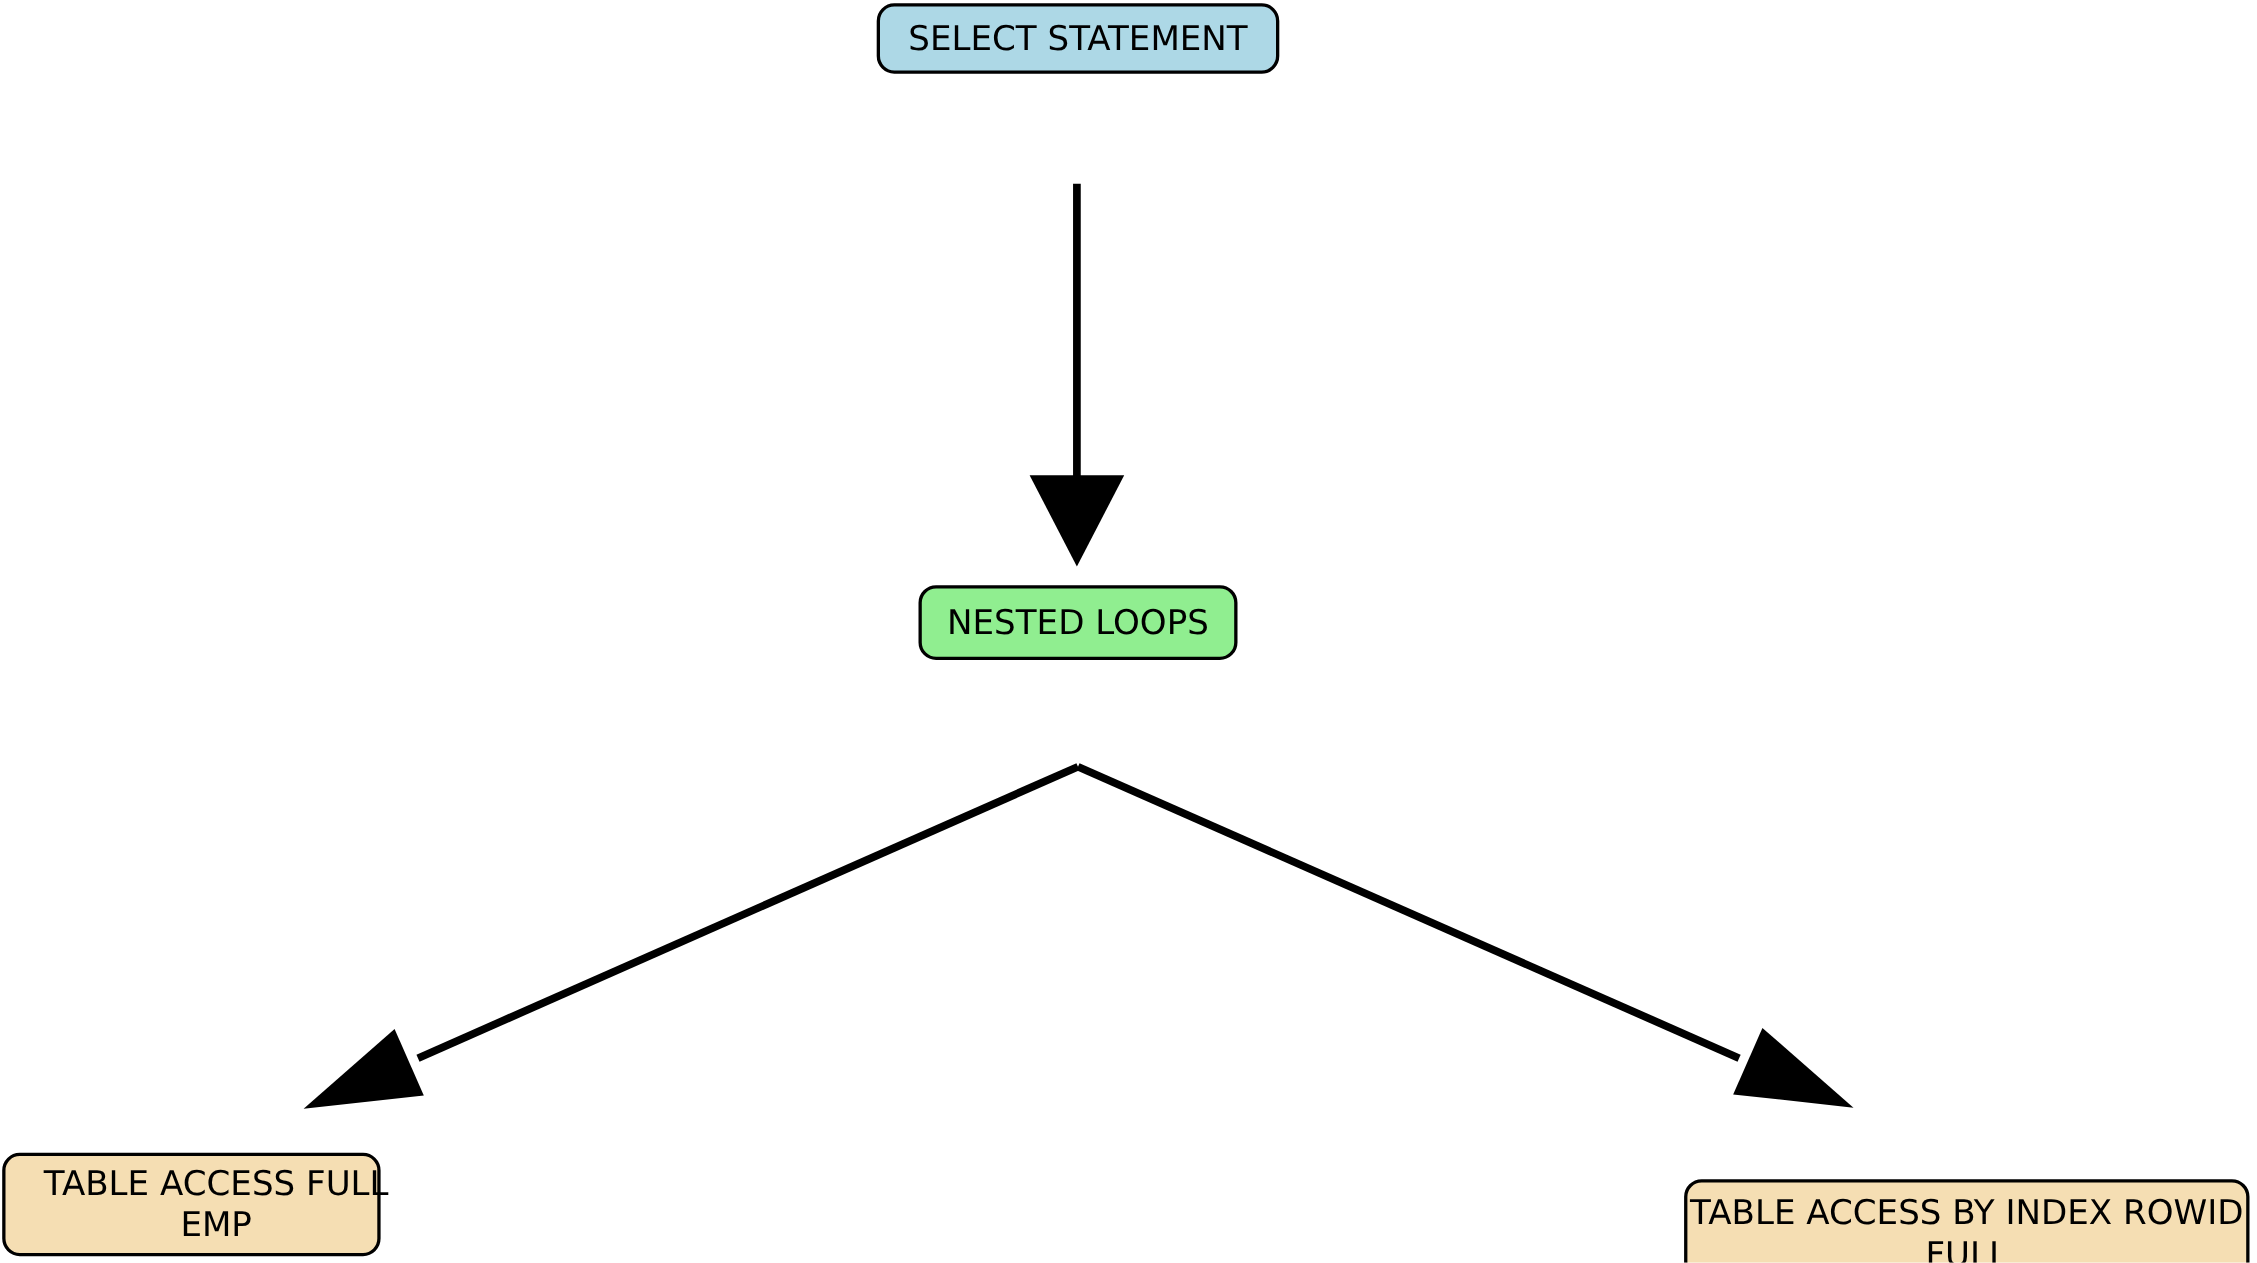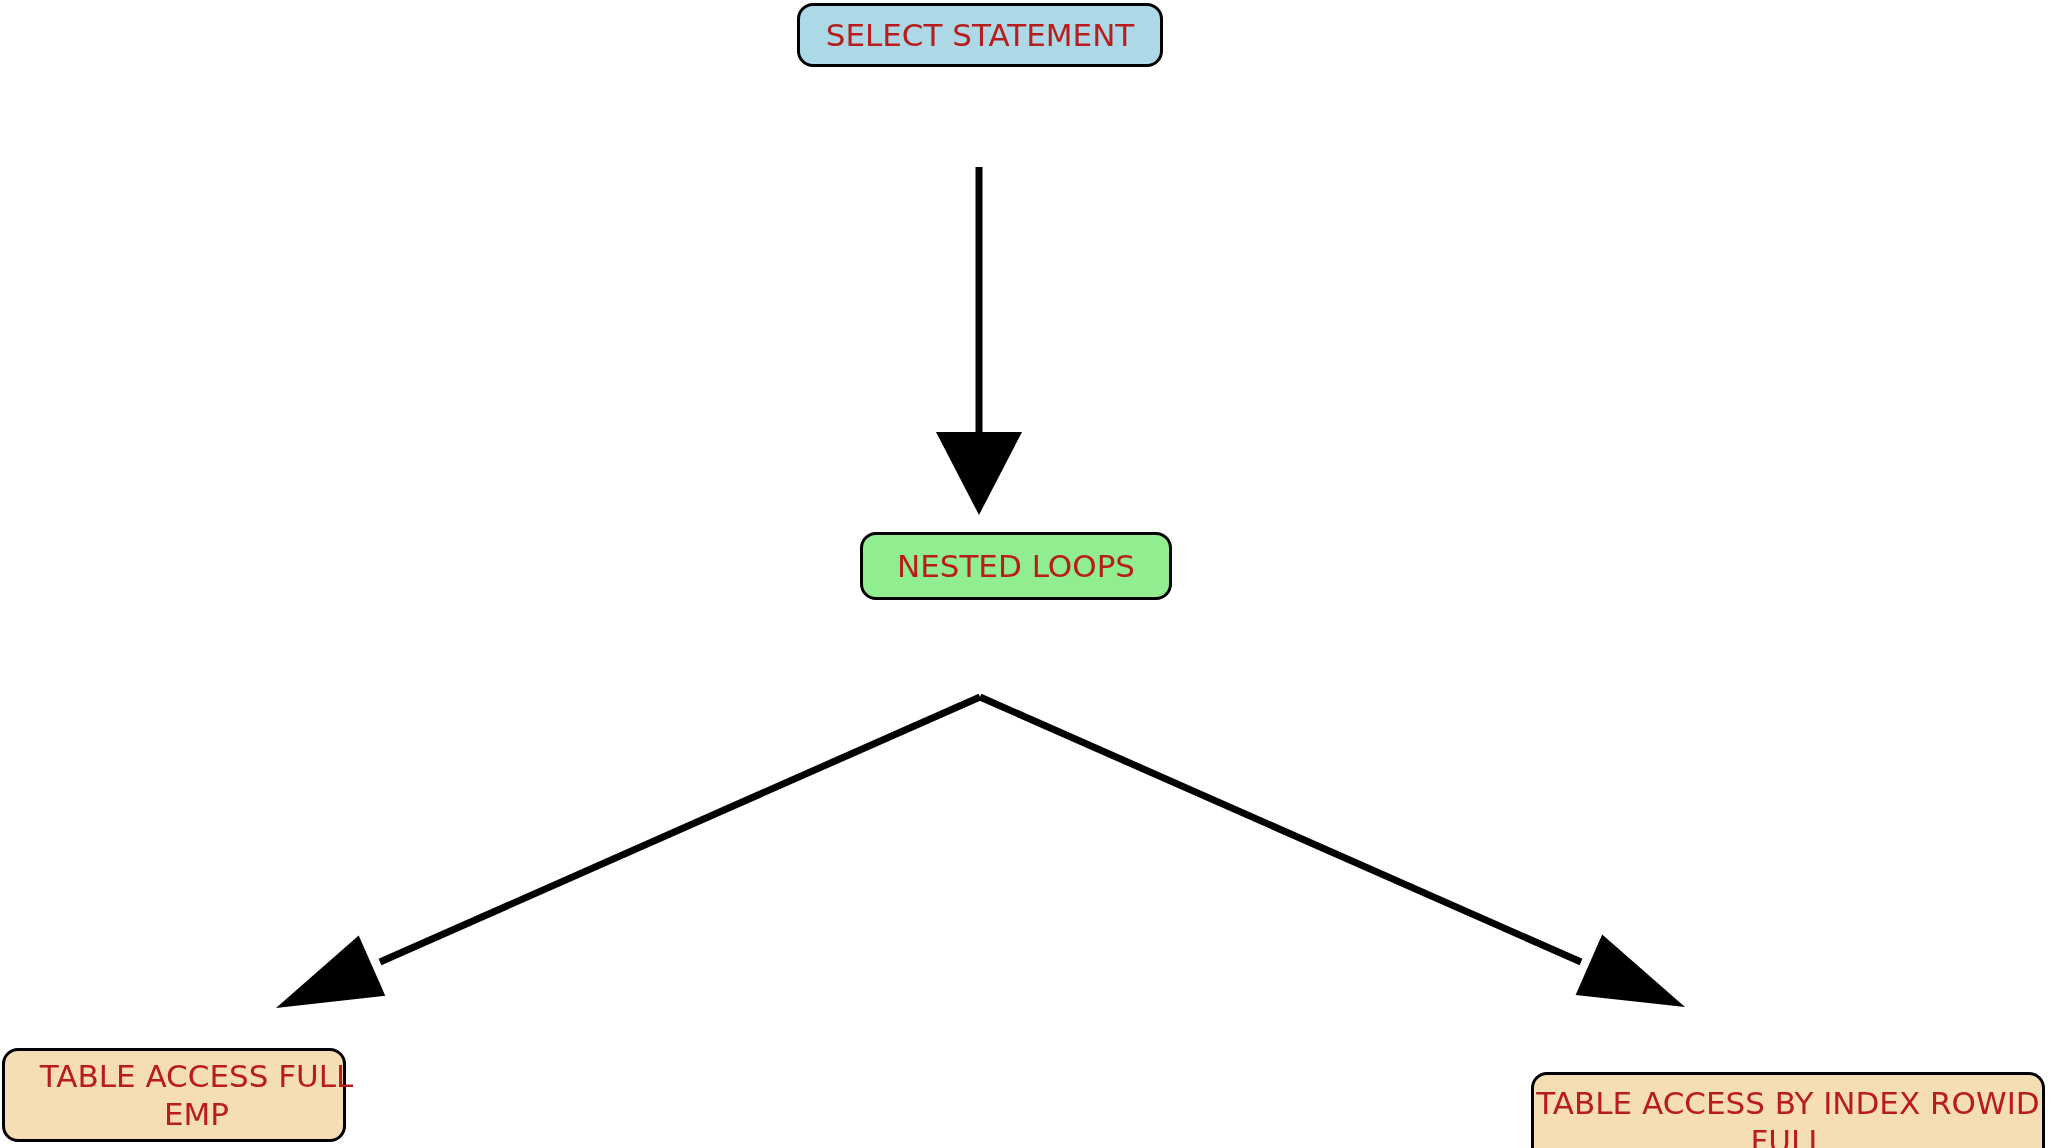--- a/index.html
+++ b/index.html
@@ -26,27 +26,27 @@
   .node {
     position: absolute;
     box-sizing: border-box;
     border: 3px solid #000000;
     border-radius: 16px;
     display: flex;
     flex-direction: column;
     align-items: center;
     justify-content: center;
     text-align: center;
-    color: #b91c1c;
+    color: #000000;
     font-size: 31px;
     line-height: 38px;
     white-space: nowrap;
   }
   .node-select   { left: 797px;  top: 3px;    width: 366px; height: 64px; background-color: #ADD8E6; }
-  .node-nested   { left: 860px;  top: 532px;  width: 312px; height: 68px; background-color: #90EE90; }
+  .node-nested   { left: 835px;  top: 532px;  width: 290px; height: 68px; background-color: #90EE90; }
   .node-emp      { left: 2px;    top: 1048px; width: 344px; height: 94px; background-color: #F5DEB3; padding-left: 45px; }
   .node-dept     { left: 1531px; top: 1072px; width: 514px; height: 99px; background-color: #F5DEB3; }
   .edge-line {
     stroke: #000000;
     stroke-width: 7;
     fill: none;
   }
   .edge-head {
     fill: #000000;
     stroke: none;

